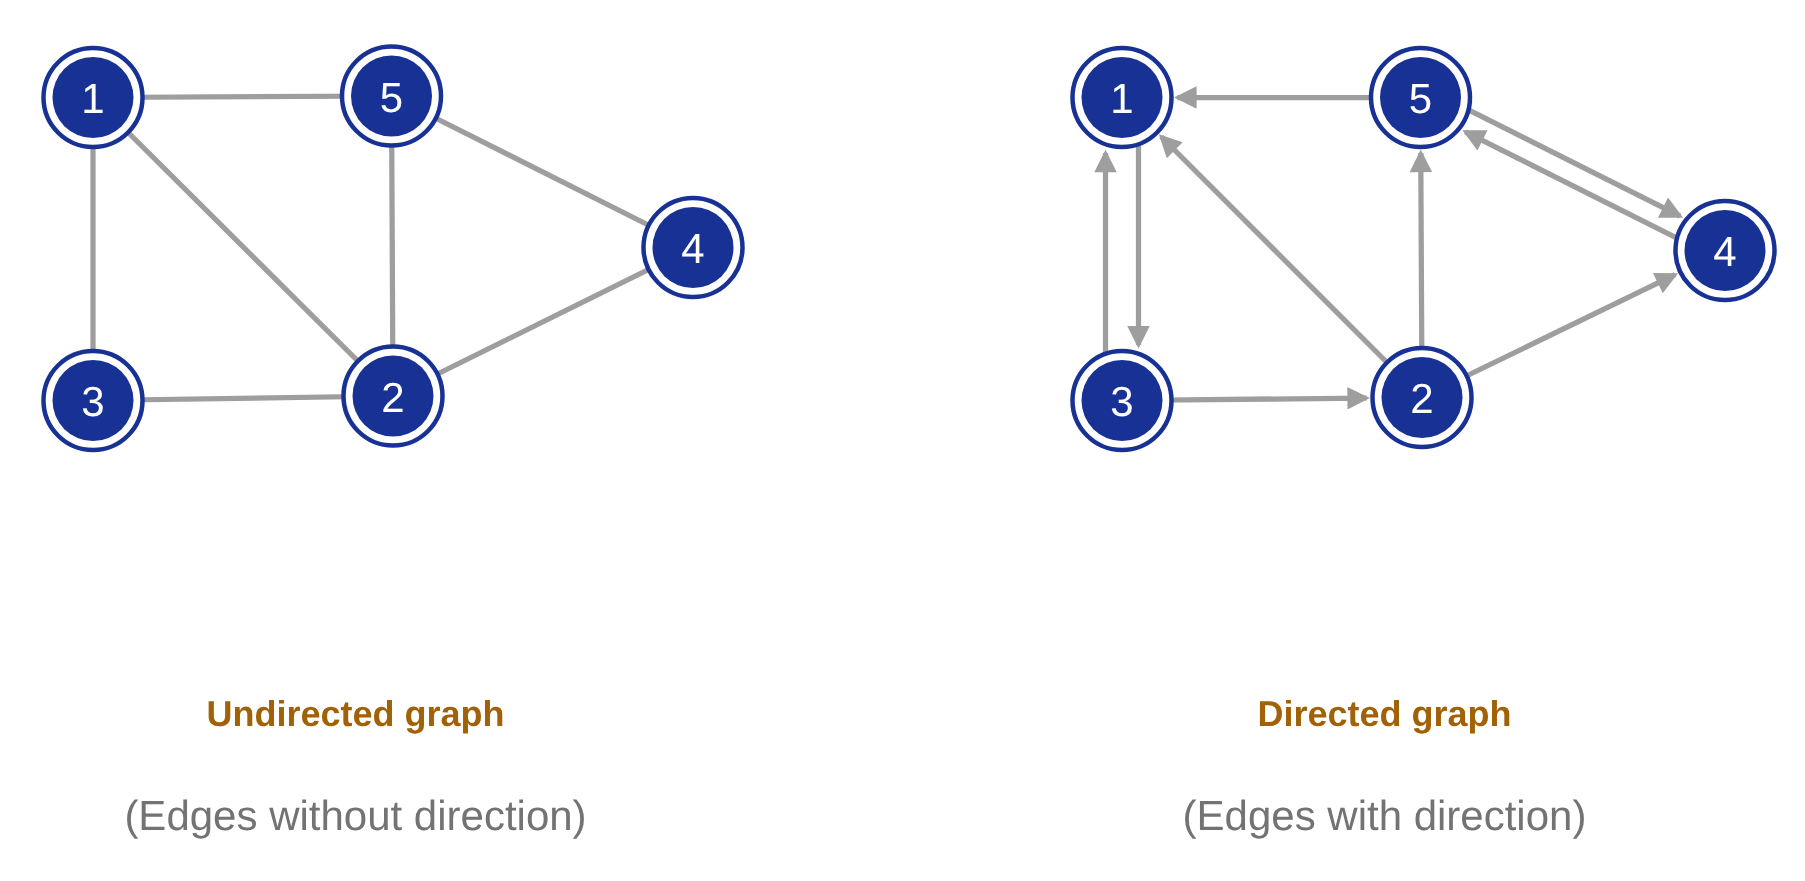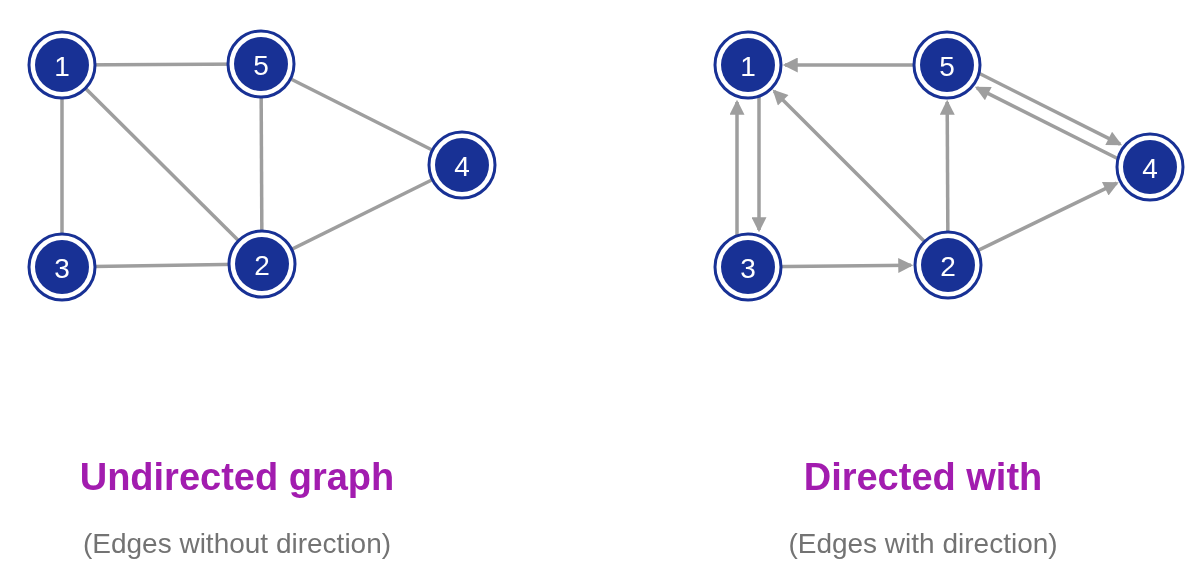--- a/index.html
+++ b/index.html
@@ -19,24 +19,24 @@
     position: absolute;
     left: 0;
     top: 0;
   }
   .caption {
     position: absolute;
     width: 400px;
     text-align: center;
   }
   .caption-title {
-    font-size: 38px;
+    font-size: 24px;
     font-weight: bold;
     line-height: 34px;
-    color: #a21caf;
+    color: #a16207;
   }
   .caption-sub {
     font-size: 28px;
     font-weight: normal;
     line-height: 32px;
     color: #737373;
   }
   .caption-left  { left: 37px;  }
   .caption-right { left: 723px; }
   .cap-title-row { position: absolute; top: 460px; width: 100%; left: 0; }
@@ -124,17 +124,17 @@
         </g>
       </g>
     </svg>
 
   <div class="caption caption-left">
     <div class="caption-title cap-title-row">Undirected graph</div>
     <div class="caption-sub cap-sub-row">(Edges without direction)</div>
   </div>
 
   <div class="caption caption-right">
-    <div class="caption-title cap-title-row">Directed with</div>
+    <div class="caption-title cap-title-row">Directed graph</div>
     <div class="caption-sub cap-sub-row">(Edges with direction)</div>
   </div>
 
 </div>
 
 </body></html>

